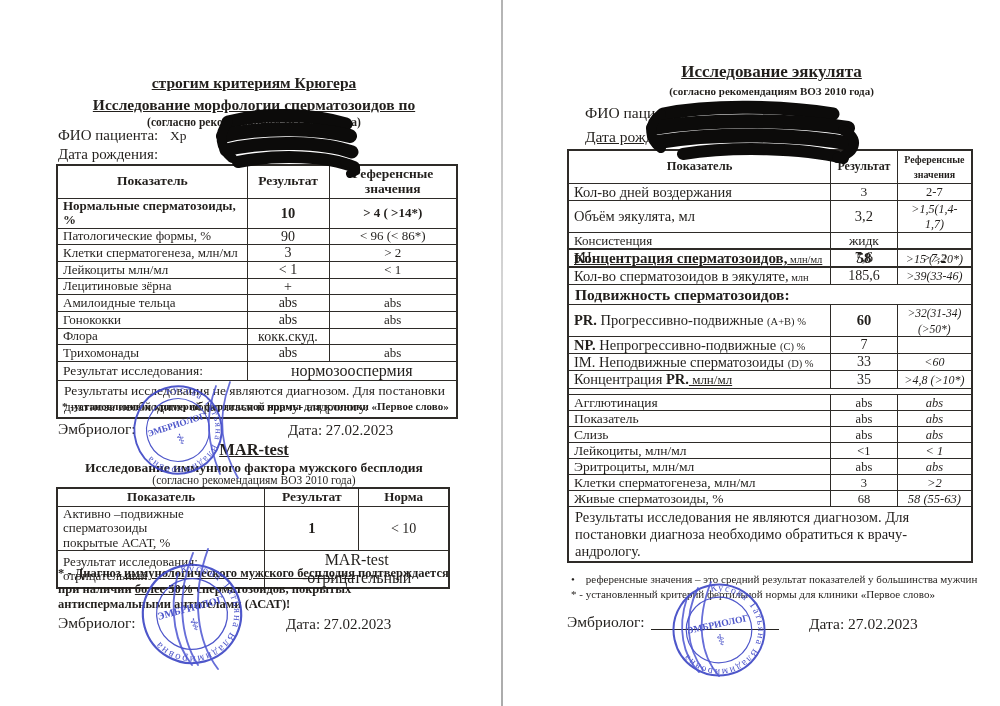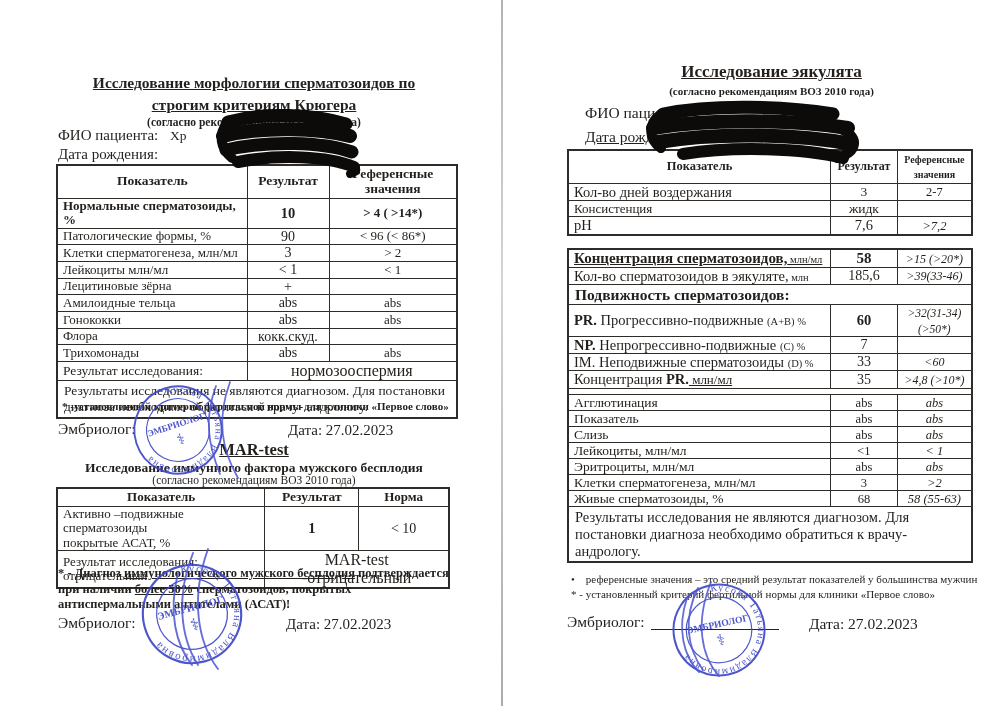--- a/index.html
+++ b/index.html
@@ -39,22 +39,22 @@
   .frag { position:absolute; font-size:13.5px; }
 </style>
 </head>
 <body>
 
 <div class="canvas">
   <div class="divider"></div>
 
   <div class="page page-l">
     <div class="abs ctr title" style="top:72px; font-size:15.5px; line-height:1.4;">
+      <div>строгим критериям Крюгера</div>
       <div>Исследование морфологии сперматозоидов по</div>
-      <div>строгим критериям Крюгера</div>
     </div>
     <div class="abs ctr b" style="top:116px; font-size:11.5px;">(согласно рекомендациям ВОЗ 2010 года)</div>
 
     <div class="abs" style="top:127px; left:10px; font-size:15px;">ФИО пациента:</div>
     <span class="frag" style="top:128px; left:122px;">Хр</span>
     <div class="abs" style="top:146px; left:10px; font-size:15px;">Дата рождения:</div>
 
     <table class="abs tbl lt" style="top:164px; left:8px; width:402px;">
       <colgroup>
           <col style="width:47.5%">
@@ -226,20 +226,25 @@
             <td><span style="font-size: 12.5px;">Показатель</span></td>
             <td><span style="font-size: 12px;">Результат</span></td>
             <td><span style="font-size: 10px;">Референсные значения</span></td>
           </tr>
           <tr>
             <td><span style="font-size: 14.5px;">Кол-во дней воздержания</span></td>
             <td class="al-c"><span>3</span></td>
             <td class="al-c"><span style="font-size: 12.5px;">2-7</span></td>
           </tr>
           <tr>
+            <td><span style="font-size: 14.5px;">Объём эякулята, мл</span></td>
+            <td class="al-c"><span style="font-size: 14.5px;">3,2</span></td>
+            <td class="al-c"><span style="font-style: italic; font-size: 12px;">&gt;1,5(1,4-1,7)</span></td>
+          </tr>
+          <tr>
             <td><span style="font-size: 13px;">Консистенция</span></td>
             <td class="al-c"><span>жидк</span></td>
             <td><span></span></td>
           </tr>
           <tr>
             <td><span style="font-size: 14.5px;">pH</span></td>
             <td class="al-c"><span style="font-size: 14.5px;">7,6</span></td>
             <td class="al-c"><span style="font-style: italic; font-size: 12.5px;">&gt;7,2</span></td>
           </tr>
         </tbody>

